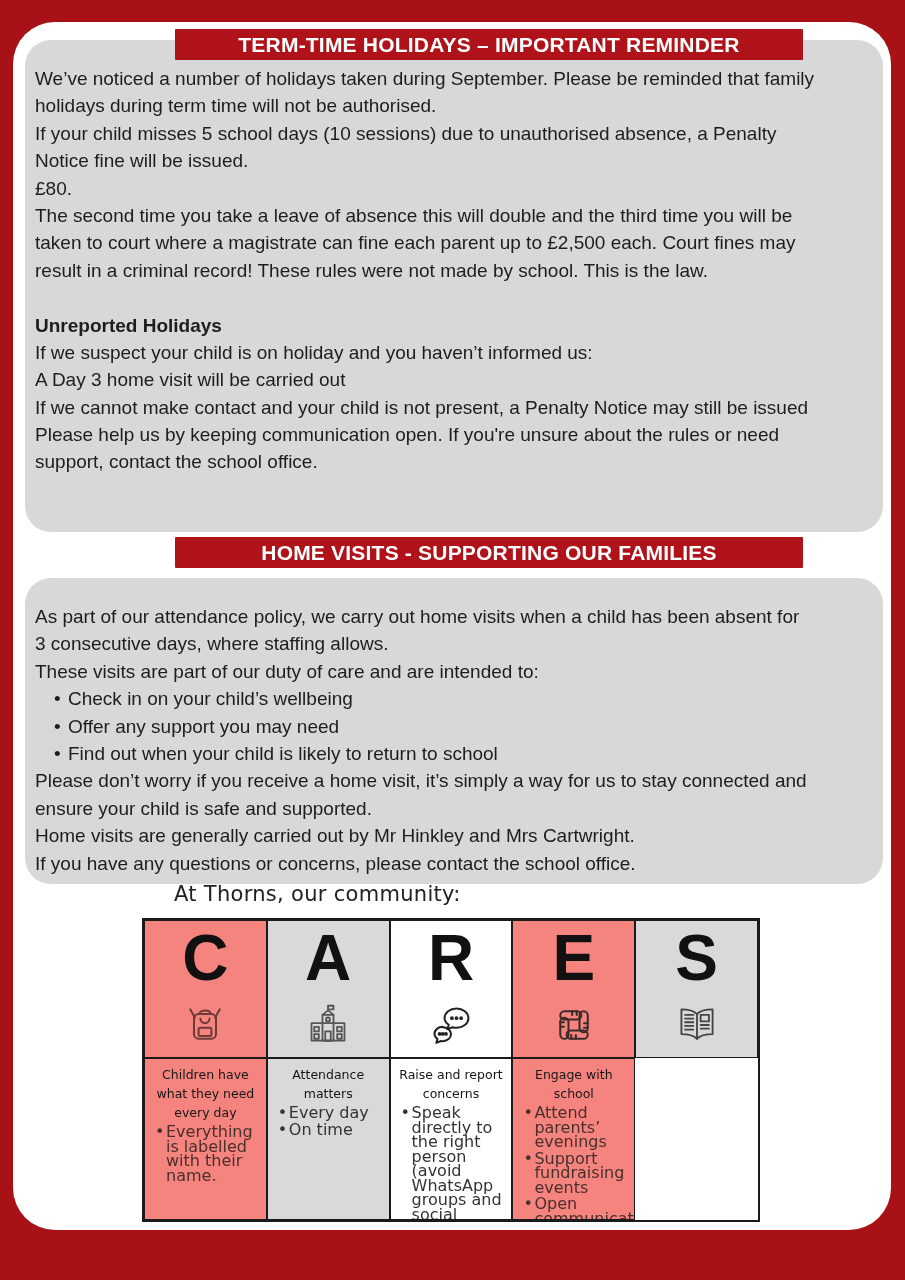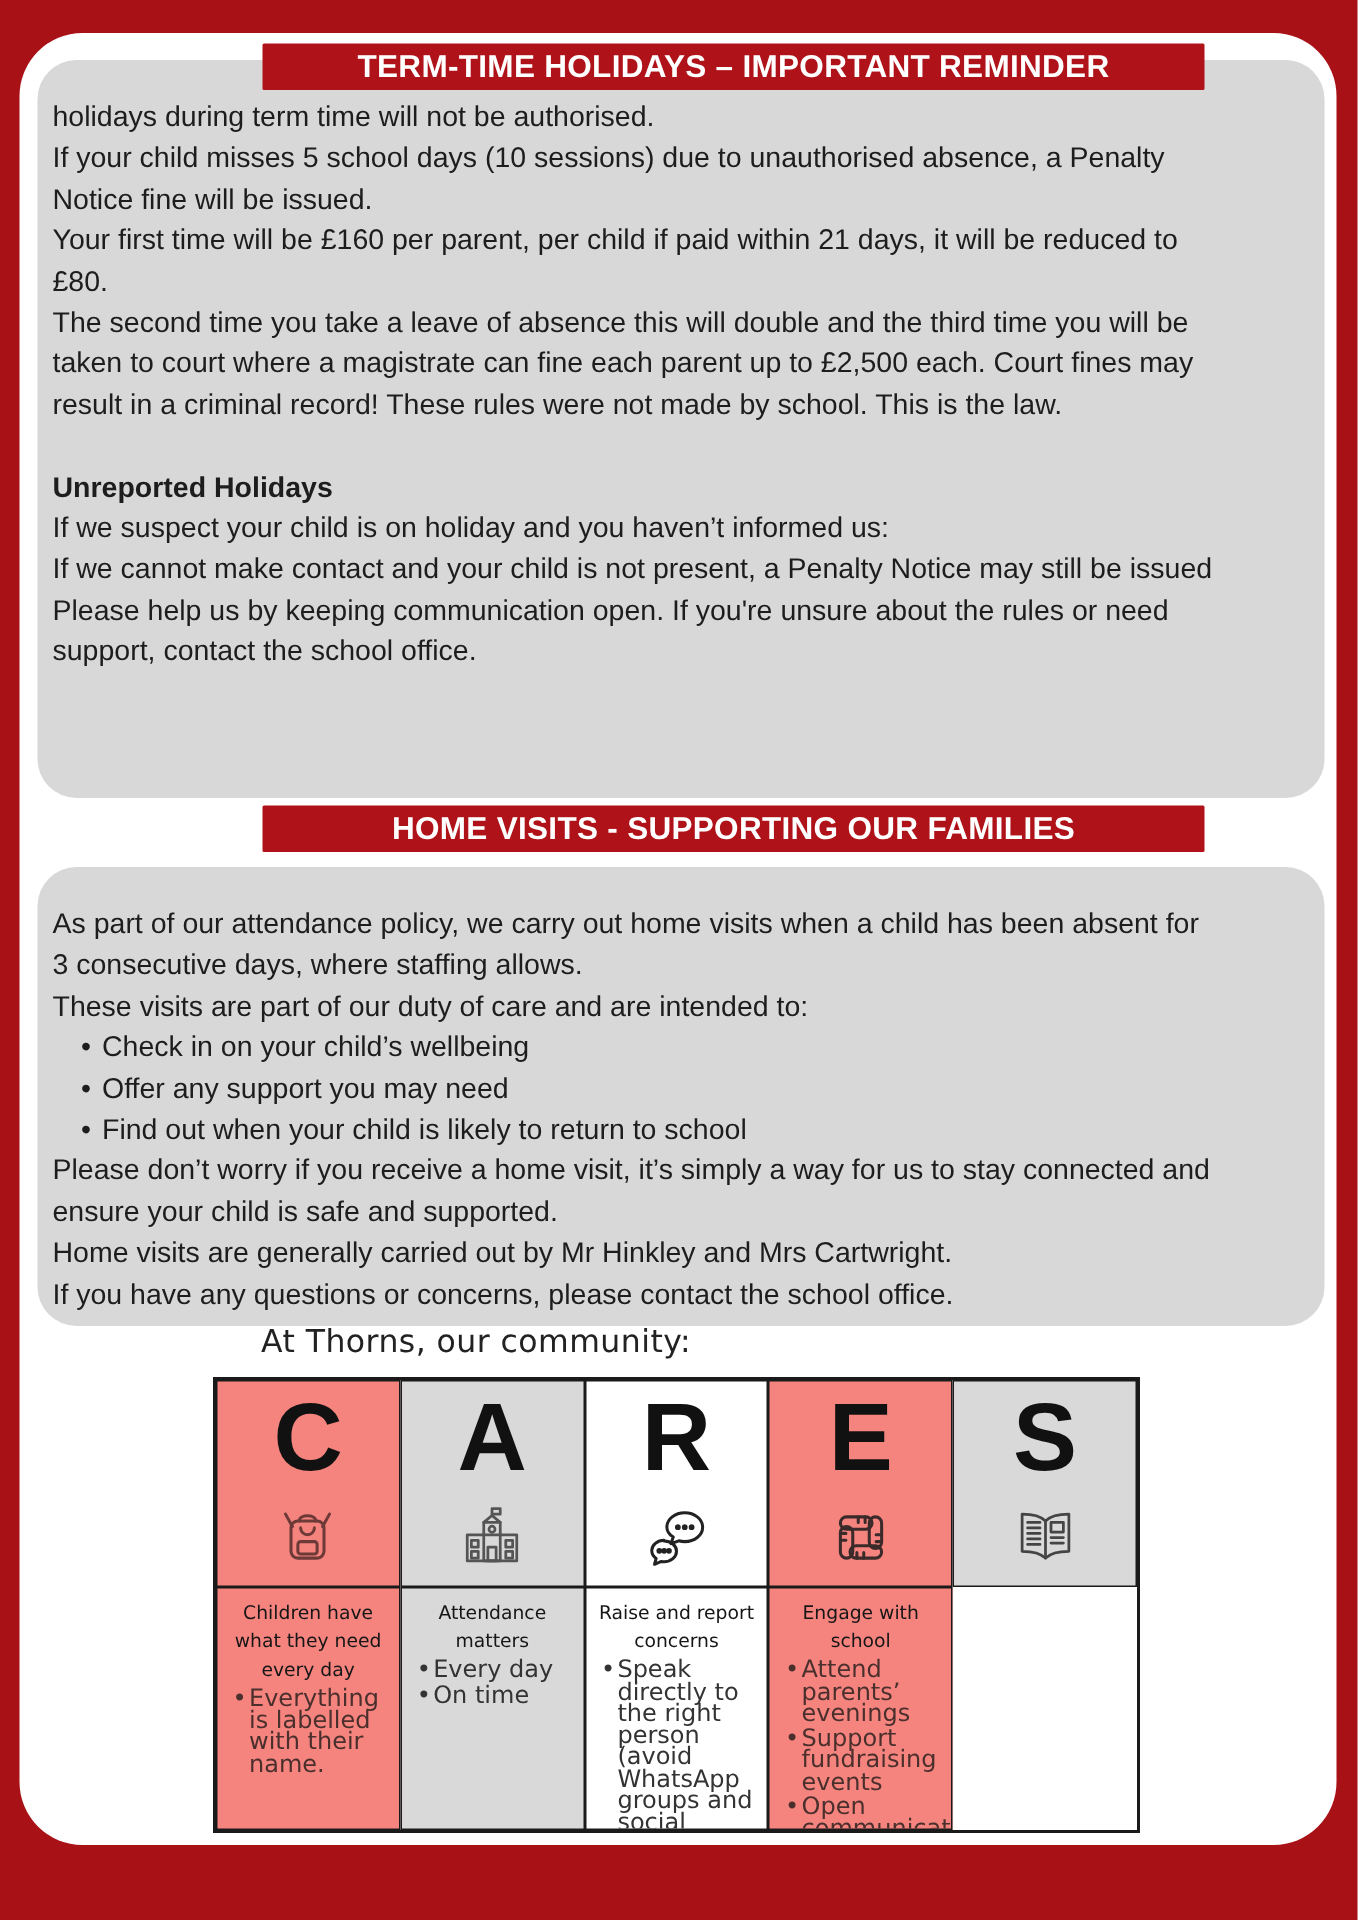--- a/index.html
+++ b/index.html
@@ -84,31 +84,32 @@
 </head>
 <body>
 
 <div class="page-inner"></div>
 
 <div class="banner banner1">
   <span>TERM-TIME HOLIDAYS – IMPORTANT REMINDER</span>
 </div>
 
 <div class="panel panel1">
+  <div class="line">We’ve noticed a number of holidays taken during September. Please be reminded that family</div>
   <div class="line">holidays during term time will not be authorised.</div>
   <div class="line">If your child misses 5 school days (10 sessions) due to unauthorised absence, a Penalty</div>
   <div class="line">Notice fine will be issued.</div>
-  <div class="line">Your first time will be £160 per parent, per child if paid within 21 days, it will be reduced to</div>
   <div class="line">£80.</div>
   <div class="line">The second time you take a leave of absence this will double and the third time you will be</div>
   <div class="line">taken to court where a magistrate can fine each parent up to £2,500 each. Court fines may</div>
   <div class="line">result in a criminal record! These rules were not made by school. This is the law.</div>
   <div class="line"></div>
   <div class="line bold">Unreported Holidays</div>
   <div class="line">If we suspect your child is on holiday and you haven’t informed us:</div>
+  <div class="line">A Day 3 home visit will be carried out</div>
   <div class="line">If we cannot make contact and your child is not present, a Penalty Notice may still be issued</div>
   <div class="line">Please help us by keeping communication open. If you're unsure about the rules or need</div>
   <div class="line">support, contact the school office.</div>
 </div>
 
 <div class="banner banner2">
   <span>HOME VISITS - SUPPORTING OUR FAMILIES</span>
 </div>
 
 <div class="panel panel2">

